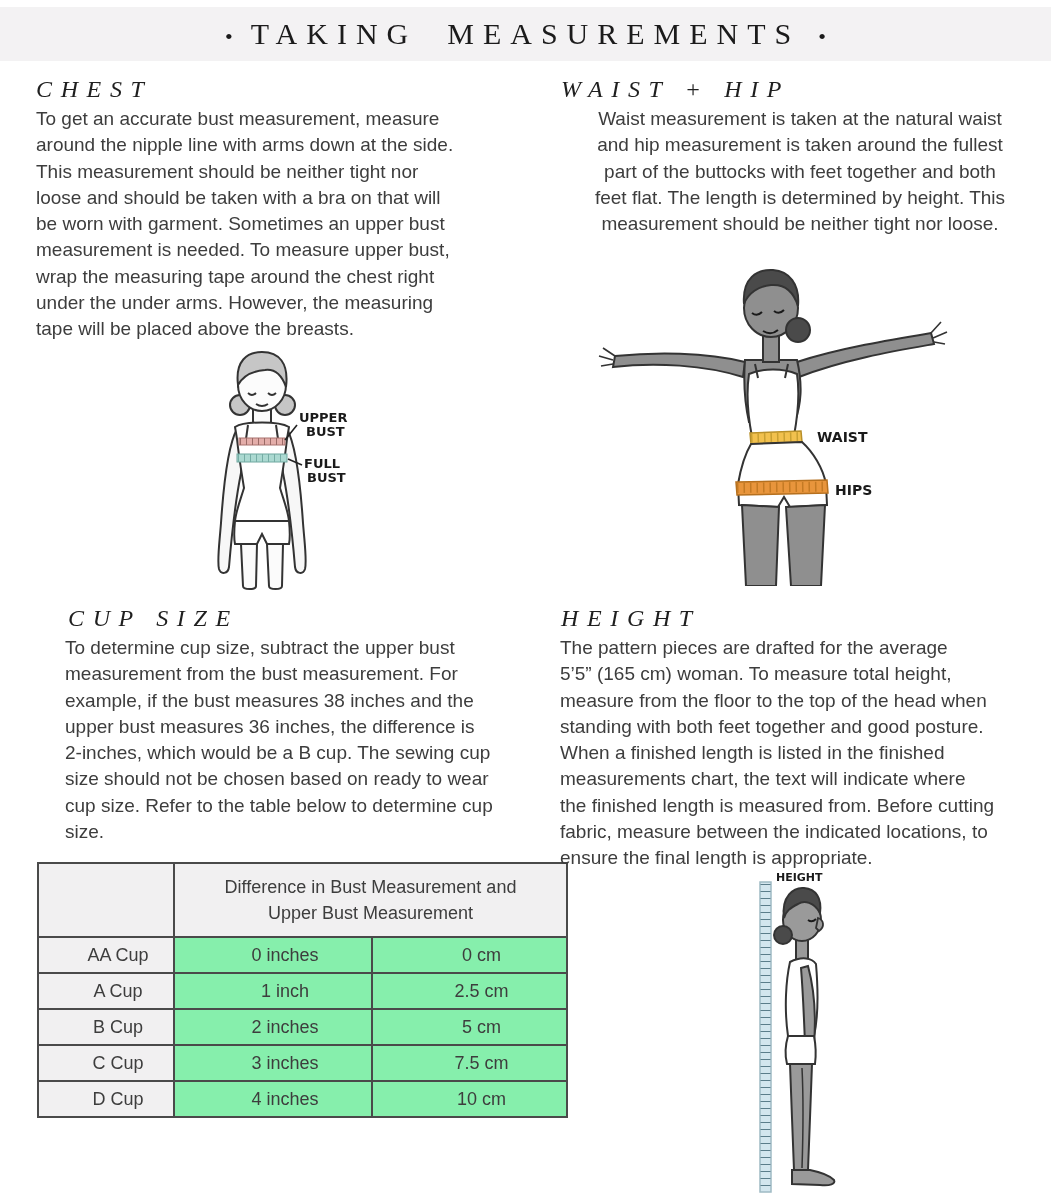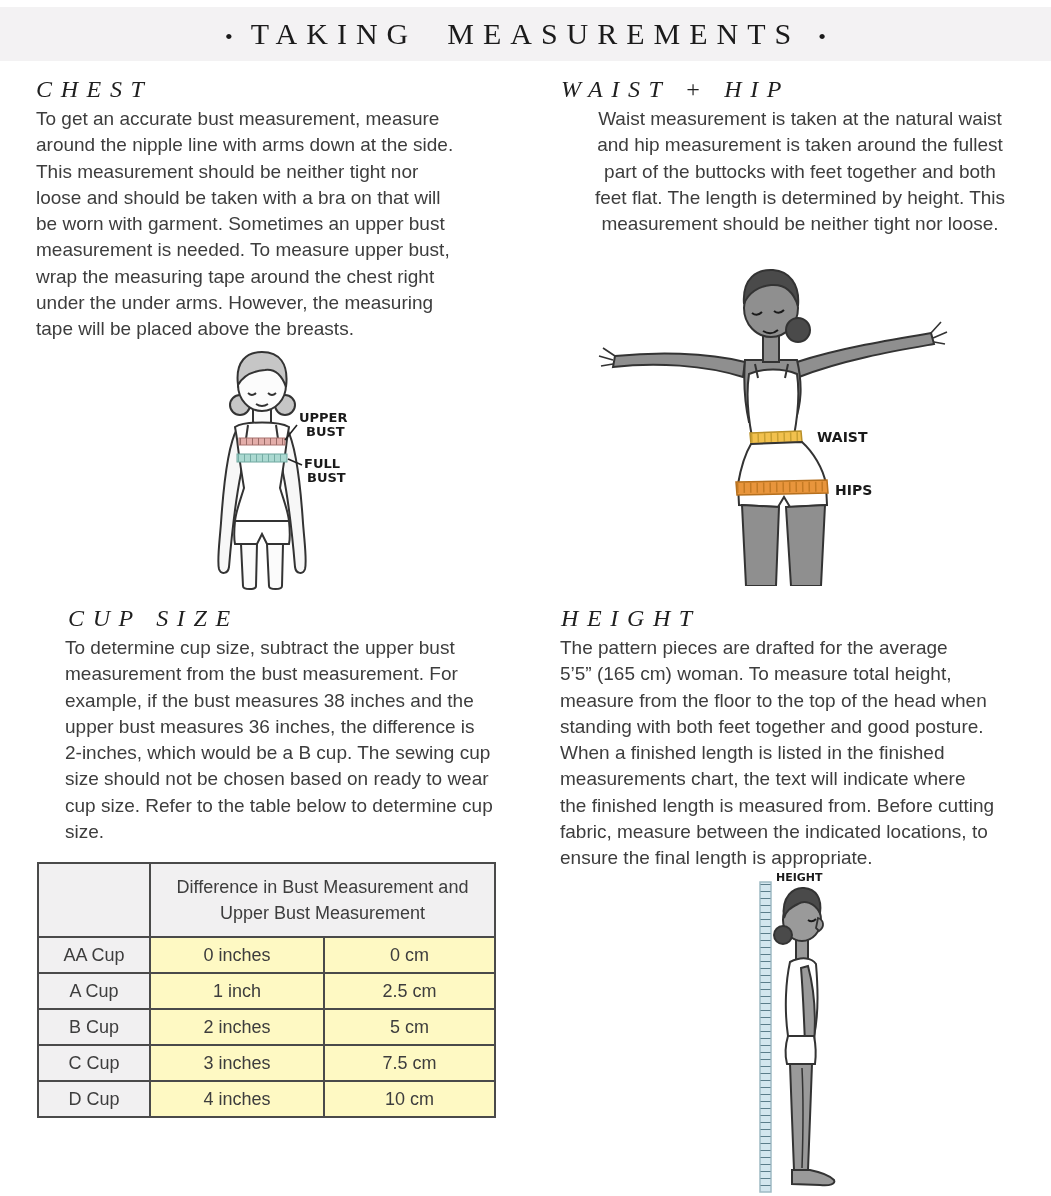--- a/index.html
+++ b/index.html
@@ -33,22 +33,22 @@
     font-size:18px;color:#3d3d3d;table-layout:fixed;
   }
   .cup-table td{
     border:2px solid #4a4a4a;text-align:center;vertical-align:middle;padding:0;
   }
   .cup-table .c1{width:110px;}
   .cup-table .c2{width:172px;}
   .cup-table .c3{width:169px;}
   .cup-table .shade{background:#f1f0f1;}
   .cup-table .head-cell{height:72px;white-space:pre-line;line-height:1.45;background:#f1f0f1;}
-  .cup-table .data-row td{height:34px;}
-  .cup-table .data-row .cell-white{background:#fef9c3;}
+  .cup-table .data-row td{height:34px;padding-left:24px;}
+  .cup-table .data-row .cell-white{background:#86efac;}
   
   .illus{position:absolute;}
   .illus text{font-family:"DejaVu Sans",sans-serif;font-weight:bold;fill:#1a1a1a;}
 </style>
 </head>
 <body>
 
 <div id="page">
 
   <div class="title-band">

